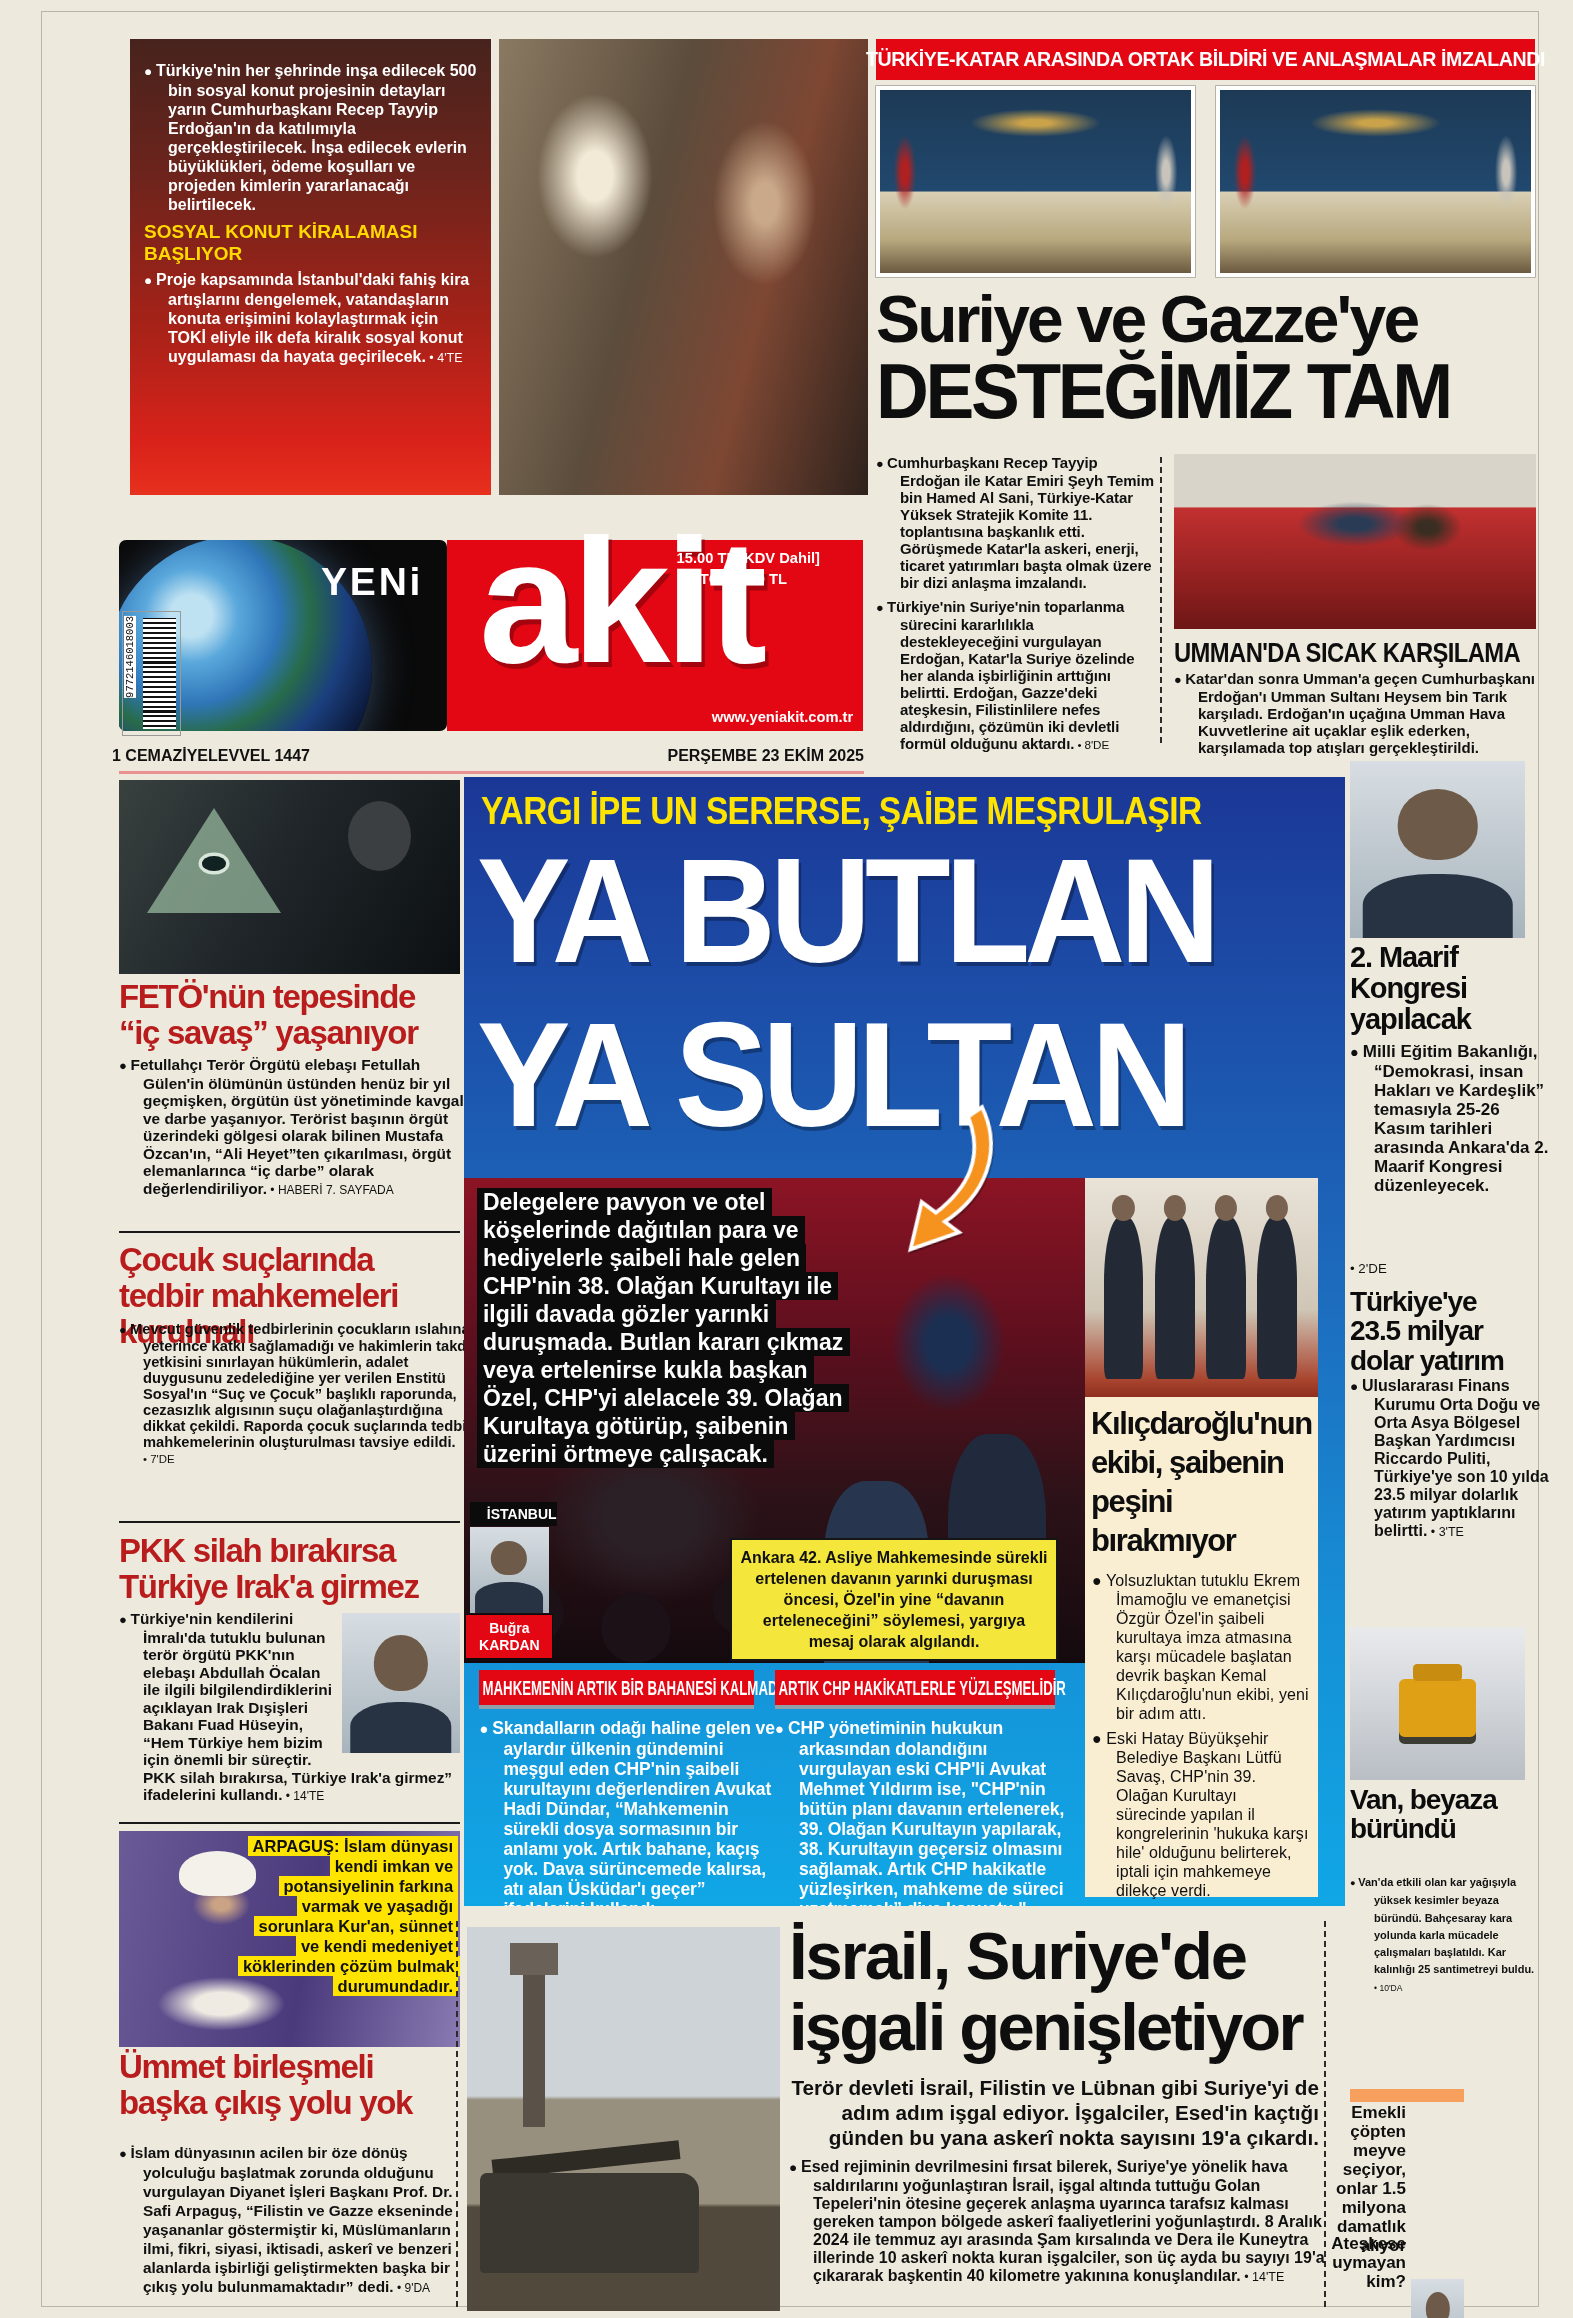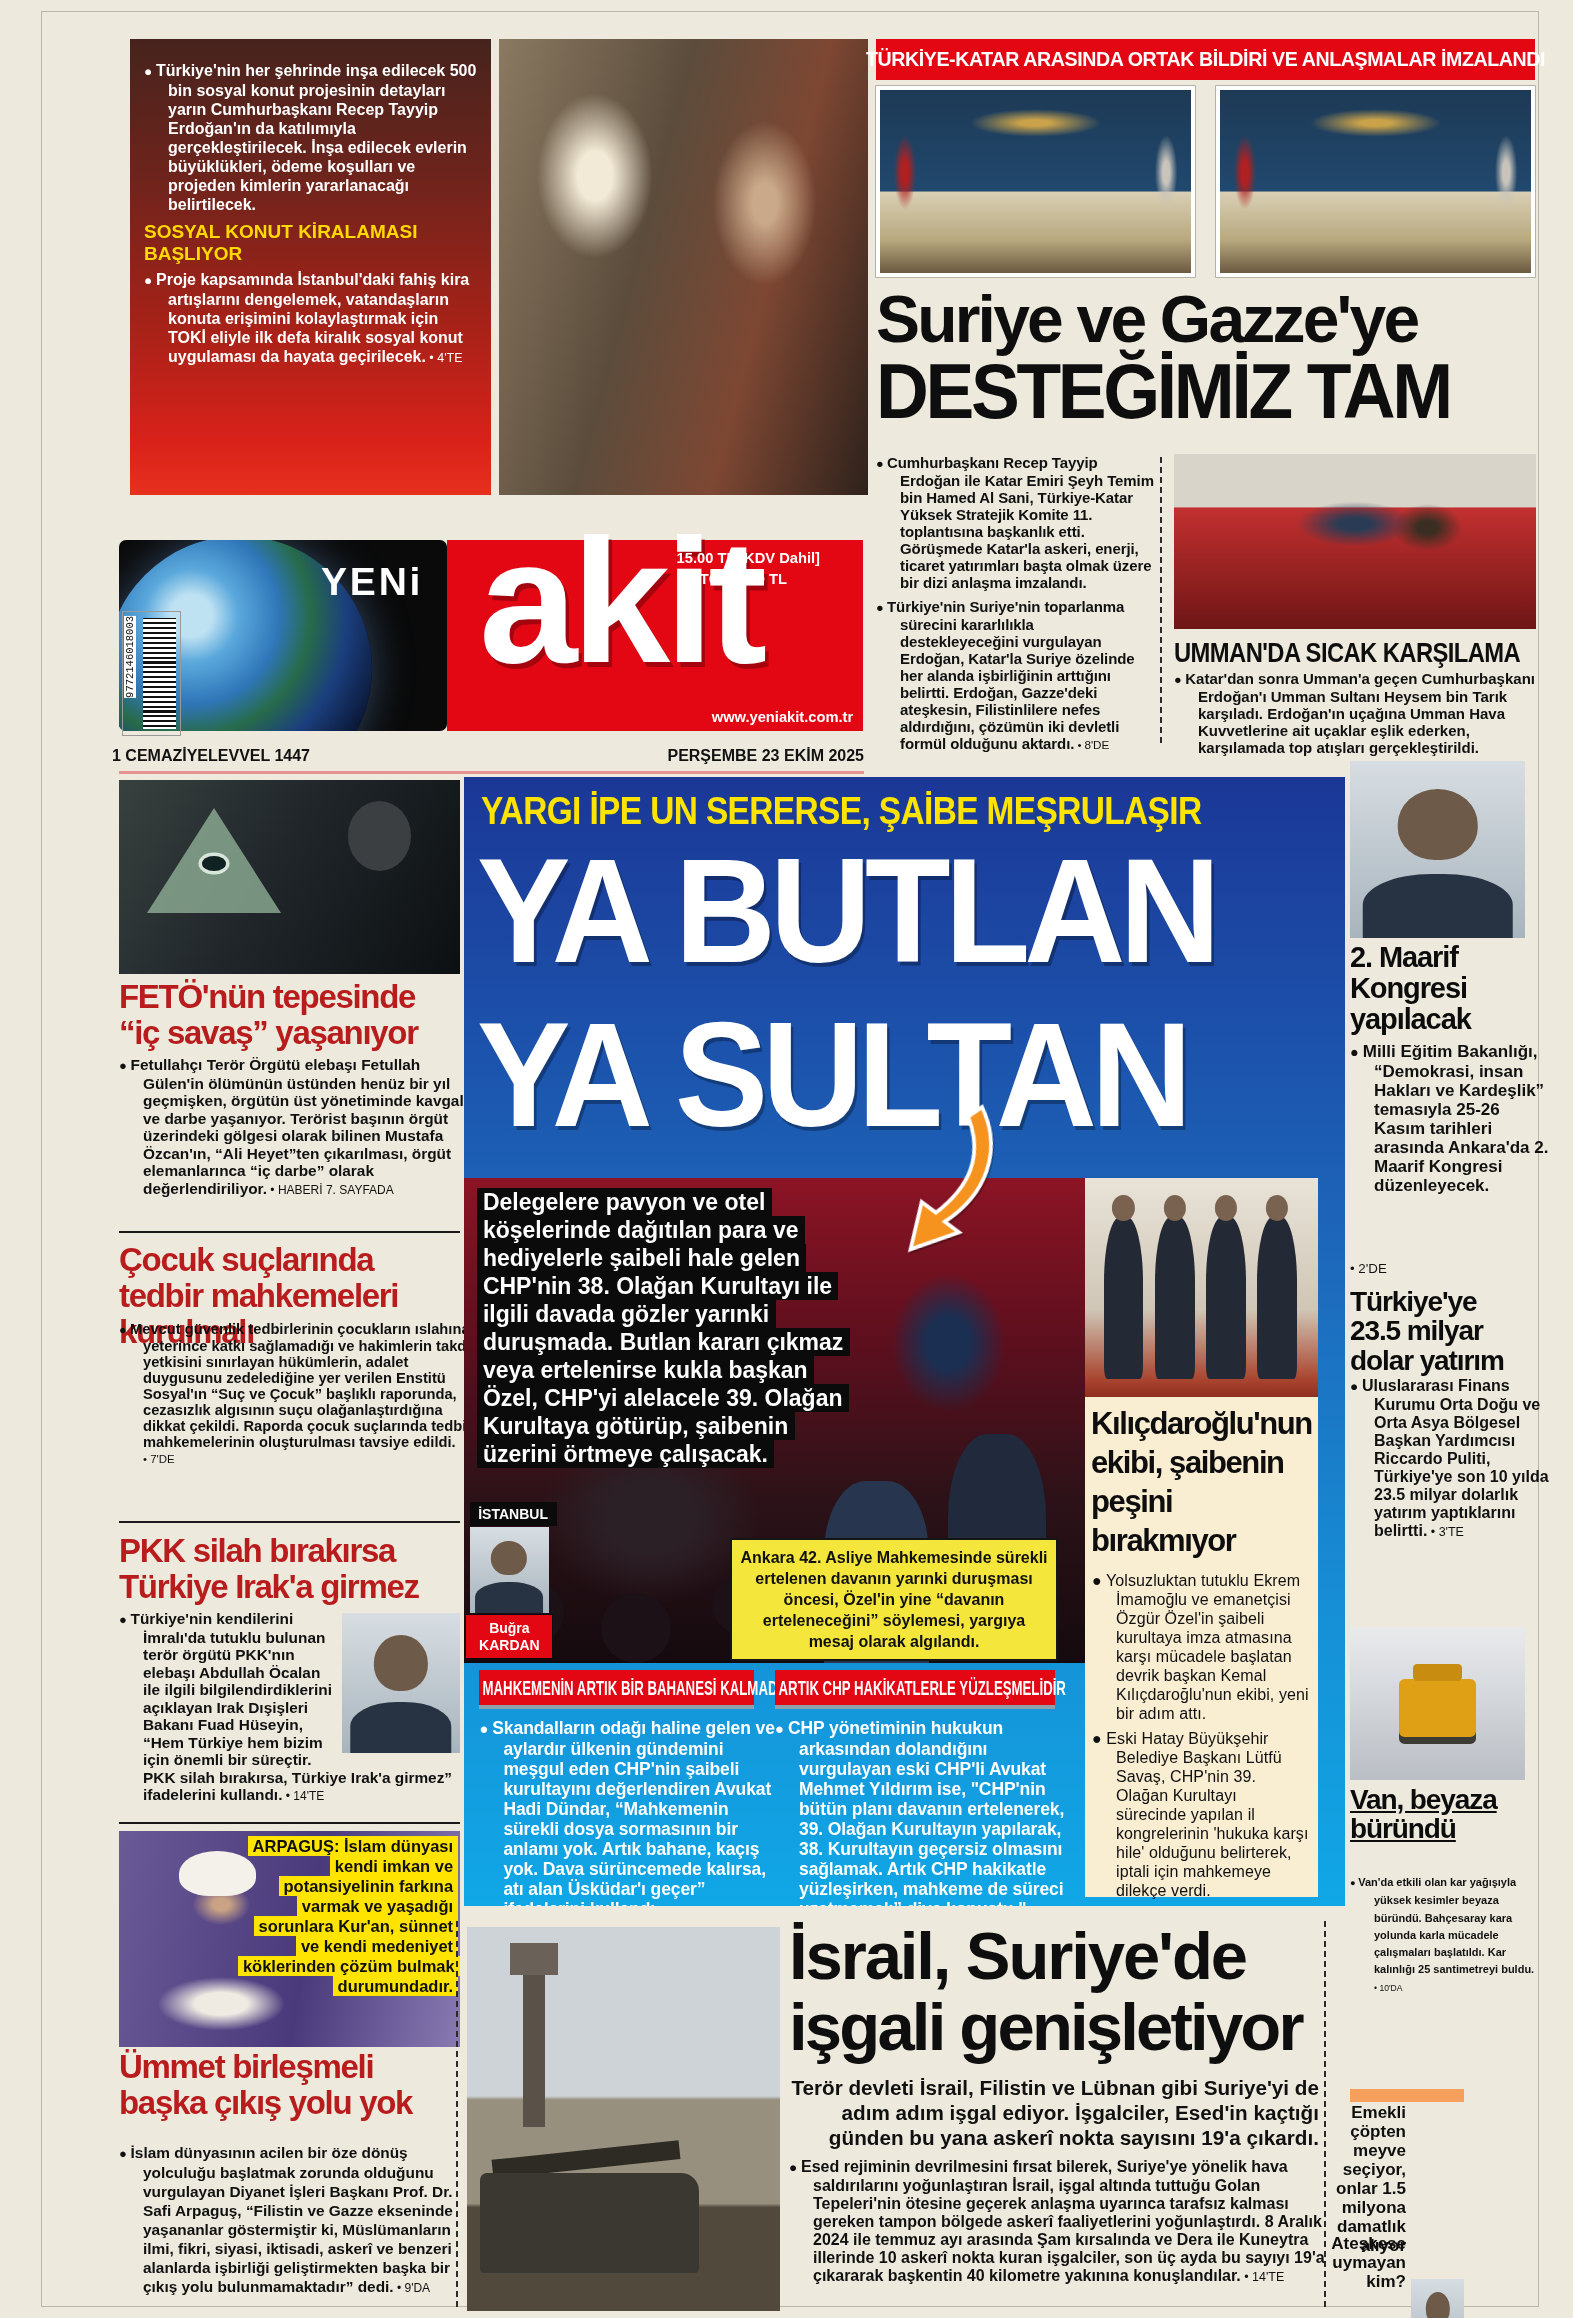--- a/index.html
+++ b/index.html
@@ -95,21 +95,21 @@
   .lc-hl{font-weight:700;font-size:33px;line-height:36px;letter-spacing:-1.3px;color:#b91c1c;}
   .lc-para{font-size:15.4px;line-height:17.5px;}
   .quote-y{text-align:right;font-weight:700;font-size:16.5px;line-height:20px;color:#101010;}
   .quote-y span{background:#ffe400;padding:0.7px 4.9px;-webkit-box-decoration-break:clone;box-decoration-break:clone;}
   
   .bluebox{background:linear-gradient(180deg,#1b3796 0%,#1c55ae 26%,#1d6cbe 46%,#168fd6 74%,#10a7e6 100%);overflow:hidden;}
   .kicker{color:#ffe400;font-weight:700;font-size:38px;letter-spacing:-0.7px;white-space:nowrap;transform:scaleX(.88);transform-origin:0 0;}
   .mega{color:#fff;font-weight:700;font-size:149px;line-height:1;letter-spacing:-6.3px;white-space:nowrap;transform:scaleX(.94);transform-origin:0 0;text-shadow:2.8px 4.2px 0 rgba(0,0,0,.30);}
   .deck{font-weight:700;font-size:23px;line-height:28px;color:#fff;margin:0;}
   .deck span{background:#0b0b0b;padding:1.4px 6.3px;-webkit-box-decoration-break:clone;box-decoration-break:clone;}
-  .cityline{background:#0b0b0b;color:#fff;font-weight:700;font-size:14px;display:flex;align-items:center;justify-content:center;}
+  .cityline{background:#0b0b0b;color:#fff;font-weight:700;font-size:14px;display:flex;align-items:center;justify-content:flex-end;}
   .nameline{background:#e30613;color:#fff;font-weight:700;font-size:14px;line-height:17px;display:flex;align-items:center;justify-content:center;text-align:center;border:1.4px solid #0b0b0b;box-sizing:border-box;}
   .capt-y{background:#f4e63a;border:2.1px solid #151515;color:#101010;font-weight:700;font-size:16px;line-height:21px;text-align:center;padding:7px 8.4px;box-sizing:border-box;}
   .sub-para{font-size:17.5px;line-height:20px;color:#fff;letter-spacing:-0.1px;}
   
   .cream{background:#f9edd2;}
   .cream .hl{font-size:31px;line-height:39px;letter-spacing:-1.4px;}
   .cream .bp{font-weight:400;font-size:16px;line-height:19px;letter-spacing:0.1px;margin:0 0 5.6px 0;}
   .cream .bp::before{font-size:1em;}
   
   .rc-hl{font-weight:700;font-size:29px;line-height:31px;letter-spacing:-1.1px;color:#0c0c0c;}
@@ -253,21 +253,21 @@
 
 <div class="abs ph portrait" style="left:1350px;top:761px;width:175px;height:177px;"></div>
 <div class="abs rc-hl" style="left:1350px;top:942px;width:175px;">2. Maarif Kongresi yapılacak</div>
 <p class="abs bp rc-para" style="left:1350px;top:1042px;width:175px;">Milli Eğitim Bakanlığı, “Demokrasi, insan Hakları ve Kardeşlik” temasıyla 25-26 Kasım tarihleri arasında Ankara'da 2. Maarif Kongresi düzenleyecek.</p>
 <div class="abs pref" style="left:1350px;top:1261px;font-size:13.3px;color:#111;">2'DE</div>
 <div class="abs rc-hl" style="left:1350px;top:1287px;width:175px;font-size:28px;line-height:29.4px;">Türkiye'ye 23.5 milyar dolar yatırım</div>
 <p class="abs bp" style="left:1350px;top:1377px;width:175px;font-size:16px;line-height:18px;"><span>Uluslararası Finans Kurumu Orta Doğu ve Orta Asya Bölgesel Başkan Yardımcısı Riccardo Puliti, Türkiye'ye son 10 yılda 23.5 milyar dolarlık yatırım yaptıklarını belirtti.</span><span class="pref">3'TE</span></p>
 <div class="abs ph ph-snow" style="left:1350px;top:1627px;width:175px;height:153px;">
   <div class="plow"></div>
 </div>
-<div class="abs rc-hl" style="left:1350px;top:1785px;width:175px;font-size:28px;line-height:29.4px;text-decoration:underline;">Van, beyaza büründü</div>
+<div class="abs rc-hl" style="left:1350px;top:1785px;width:175px;font-size:28px;line-height:29.4px;">Van, beyaza büründü</div>
 <p class="abs bp" style="left:1350px;top:1847px;width:175px;font-size:11px;line-height:17.3px;margin-top:27px;"><span>Van'da etkili olan kar yağışıyla yüksek kesimler beyaza büründü. Bahçesaray kara yolunda karla mücadele çalışmaları başlatıldı. Kar kalınlığı 25 santimetreyi buldu.</span><span class="pref">10'DA</span></p>
 <div class="abs orangebar" style="left:1350px;top:2089px;width:114px;height:12.6px;"></div>
 
 <div class="abs col-title" style="left:1329px;top:2103px;width:77px;">Emekli çöpten meyve seçiyor, onlar 1.5 milyona damatlık alıyor</div>
 <div class="abs ph portrait" style="left:1411px;top:2102px;width:53px;height:83px;"></div>
 
 <div class="abs col-title" style="left:1329px;top:2234px;width:77px;">Ateşkese uymayan kim?</div>
 
 <div class="abs dashv" style="left:456px;top:1921px;height:386px;"></div>
 <div class="abs dashv" style="left:1324px;top:1921px;height:386px;"></div>

